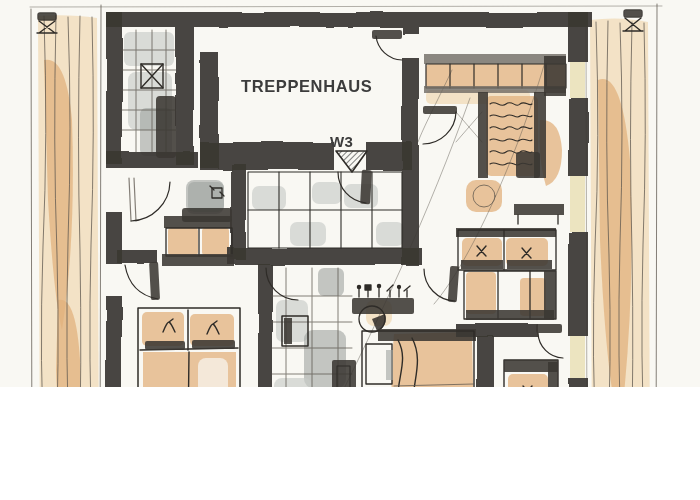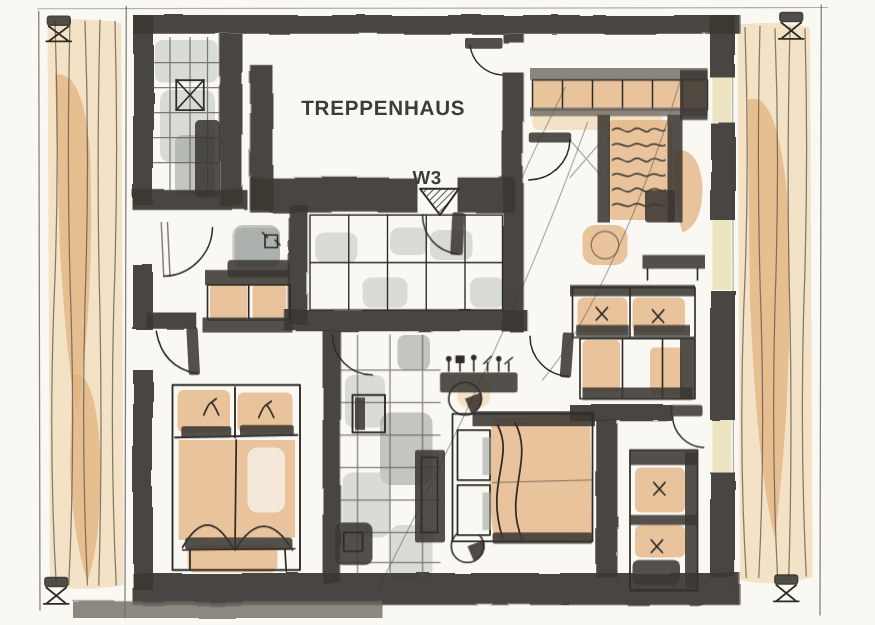--- a/index.html
+++ b/index.html
@@ -1,16 +1,16 @@
 <!DOCTYPE html>
 <html style="--paper: #f9f8f3; --ink: #2f2c28; --wall: #3b3833; --wall-soft: #6f6a63; --pencil: #5c564e; --orange: #e2b27e; --orange-soft: #efd4a9; --tile: #c8cbc8; --tile-dark: #9ea3a0; --cream: #ece4c0; --label: #3c3c3c;"><head>
 <meta charset="utf-8">
 <style>
   html,body{margin:0;padding:0;background:#ffffff;}
-  .stage{position:relative;width:700px;height:500px;overflow:hidden;background:#fdfdfa;
+  .stage{position:relative;width:700px;height:387px;overflow:hidden;background:#fdfdfa;
          font-family:"Liberation Sans", sans-serif;}
   svg{display:block;}
   
   .paper   {fill:var(--paper);}
   .wall    {fill:var(--wall);opacity:.93;}
   .wallsoft{fill:var(--wall-soft);opacity:.8;}
   .darkfur {fill:var(--wall);opacity:.88;}
   .ink     {stroke:var(--ink);fill:none;stroke-linecap:round;stroke-linejoin:round;}
   .pencil  {stroke:var(--pencil);fill:none;stroke-linecap:round;opacity:.75;}
   .pencil2 {stroke:var(--pencil);fill:none;stroke-linecap:round;opacity:.45;}

